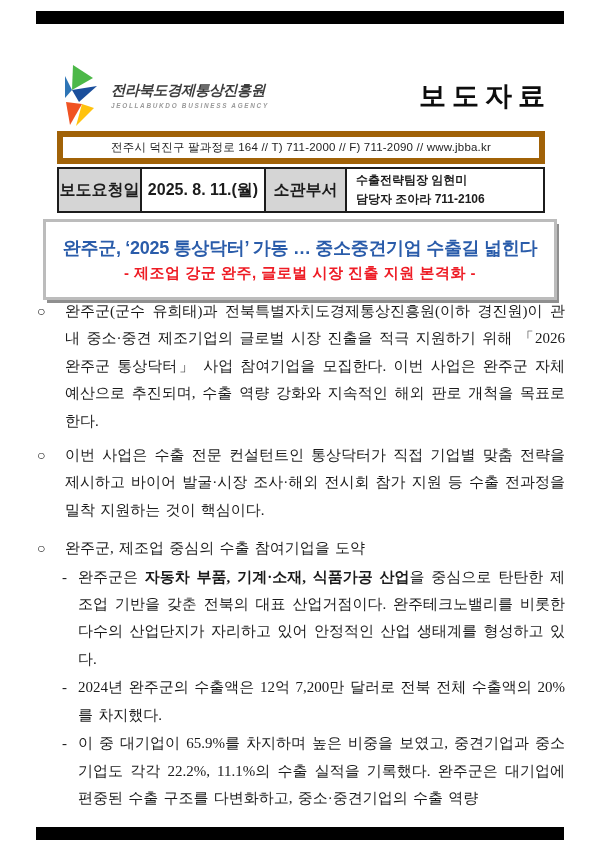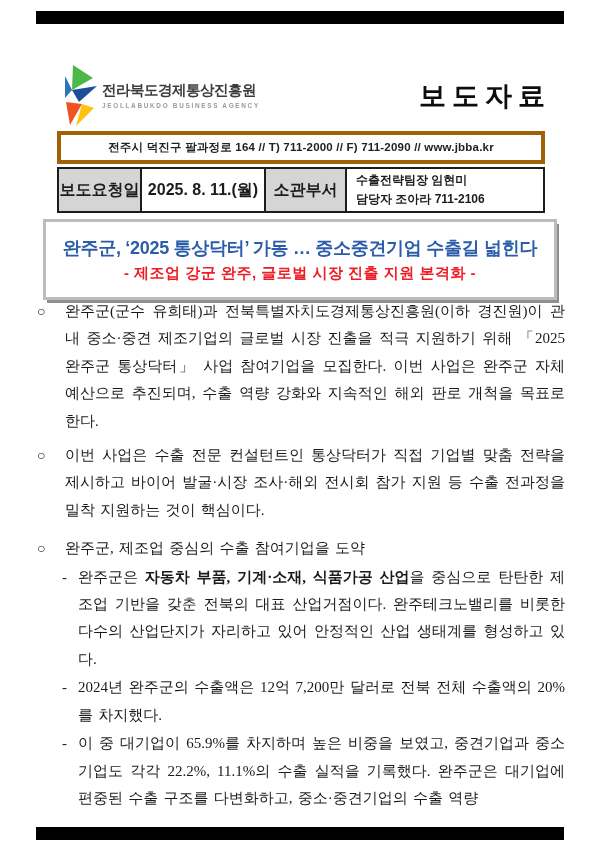--- a/index.html
+++ b/index.html
@@ -18,33 +18,33 @@
     background:#000000;
   }
   .rule-top { top:11px; }
   .rule-bottom { bottom:9px; }
 
   
   .header {
     position:absolute; top:64px; left:57px; right:55px; height:64px;
     display:flex; justify-content:space-between; align-items:center;
   }
-  .logo { display:flex; align-items:center; gap:1px; }
+  .logo { display:flex; align-items:center; gap:10px;font-style:italic; }
   .logo-mark { width:44px; height:62px; flex:0 0 auto; }
   .logo-text { display:flex; flex-direction:column; line-height:1.1; }
   .logo-ko { font-size:14.5px; font-weight:bold; color:#3c3c3c; letter-spacing:-0.5px; }
   .logo-en { font-size:6.4px; font-weight:bold; color:#9a9a9a; letter-spacing:1.7px; margin-top:3px; }
   .doc-type { font-size:27px; font-weight:800; color:#0d0d0d; letter-spacing:6px; margin-right:-6px; white-space:nowrap; }
 
   
   .address-box {
     position:absolute; top:131px; left:57px; width:488px; height:33px;
-    border:4px solid #a16207;
+    border:6px solid #a16207;
     display:flex; align-items:center; justify-content:center;
-    font-size:11.5px; font-weight:bold; color:#222; letter-spacing:0.2px;
+    font-size:11.5px; font-weight:normal; color:#222; letter-spacing:0.2px;
     white-space:nowrap;
   }
 
   
   .info-table {
     position:absolute; top:167px; left:57px; width:488px; height:46px;
     border:2px solid #1c1c1c;
     display:grid; grid-template-columns:83px 124px 81px 1fr;
   }
   .cell {
@@ -125,21 +125,21 @@
 
   <div class="headline-box">
     <div class="headline-title" style="color:#2a5caa;">완주군, ‘2025 통상닥터’ 가동 … 중소중견기업 수출길 넓힌다</div>
     <div class="headline-sub" style="color:#ee1c25;">- 제조업 강군 완주, 글로벌 시장 진출 지원 본격화 -</div>
   </div>
 
   <div class="body-text">
 
     <div class="bullet b1">
       <span class="marker">○</span>
-      <span>완주군(군수 유희태)과 전북특별자치도경제통상진흥원(이하 경진원)이 관내 중소·중견 제조기업의 글로벌 시장 진출을 적극 지원하기 위해 「2025 완주군 통상닥터」 사업 참여기업을 모집한다. 이번 사업은 완주군 자체 예산으로 추진되며, 수출 역량 강화와 지속적인 해외 판로 개척을 목표로 한다.</span>
+      <span>완주군(군수 유희태)과 전북특별자치도경제통상진흥원(이하 경진원)이 관내 중소·중견 제조기업의 글로벌 시장 진출을 적극 지원하기 위해 「2026 완주군 통상닥터」 사업 참여기업을 모집한다. 이번 사업은 완주군 자체 예산으로 추진되며, 수출 역량 강화와 지속적인 해외 판로 개척을 목표로 한다.</span>
     </div>
 
     <div class="bullet b2">
       <span class="marker">○</span>
       <span>이번 사업은 수출 전문 컨설턴트인 통상닥터가 직접 기업별 맞춤 전략을 제시하고 바이어 발굴·시장 조사·해외 전시회 참가 지원 등 수출 전과정을 밀착 지원하는 것이 핵심이다.</span>
     </div>
 
     <div class="bullet b3">
       <span class="marker">○</span>
       <span>완주군, 제조업 중심의 수출 참여기업을 도약</span>

